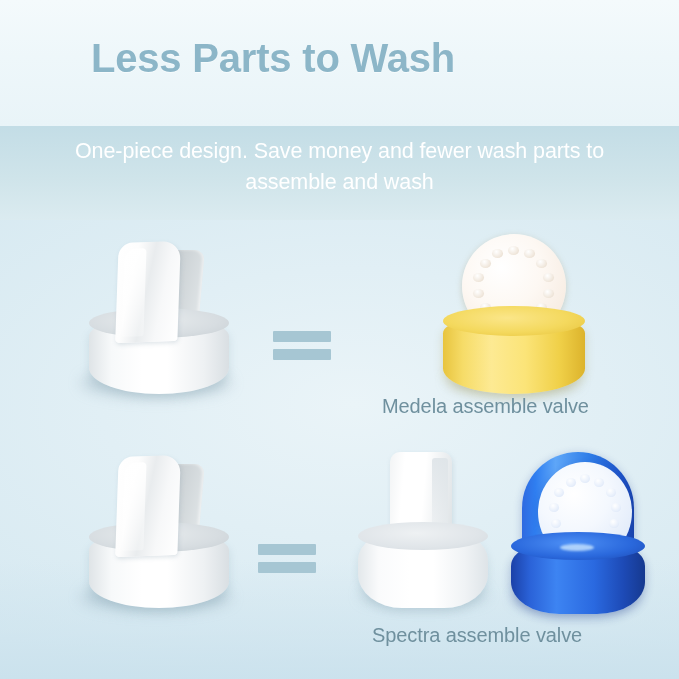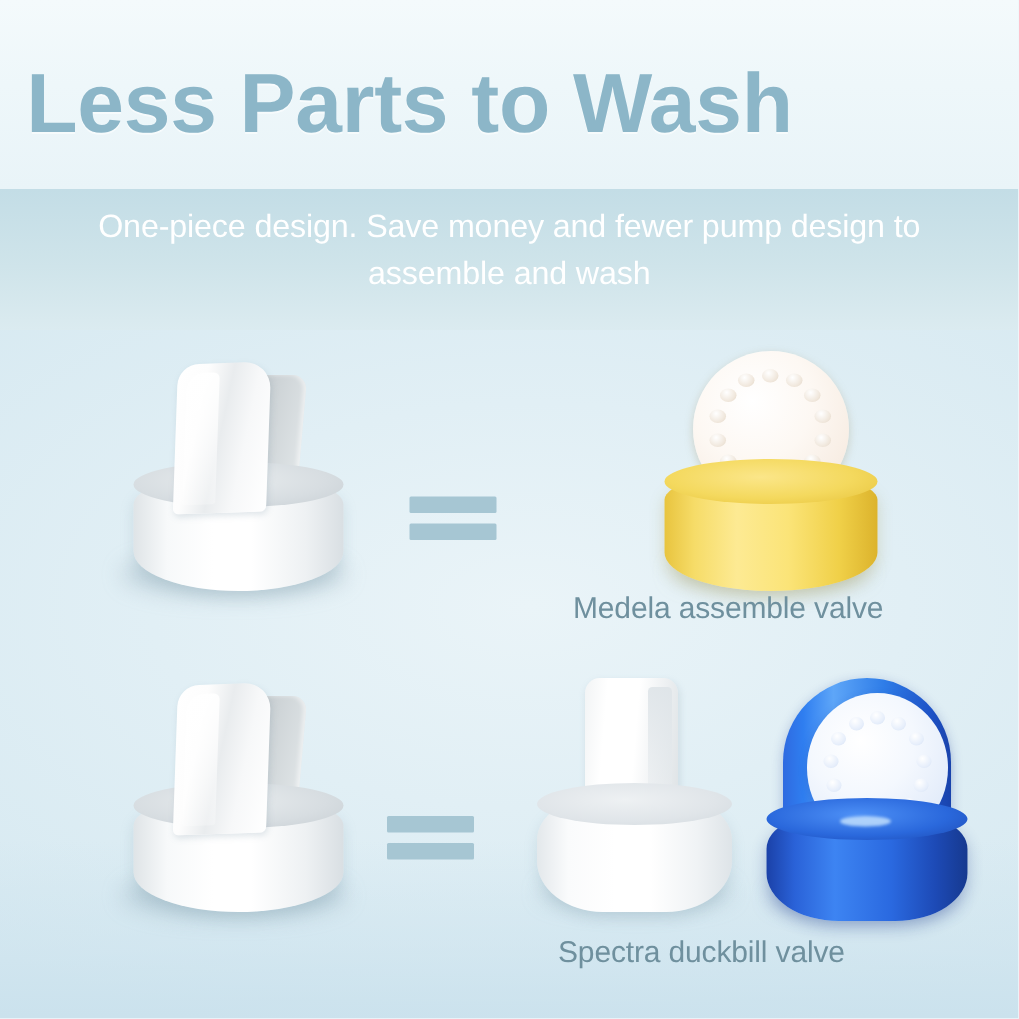--- a/index.html
+++ b/index.html
@@ -43,21 +43,21 @@
     width: 679px; height: 119px;
     background: linear-gradient(180deg, rgba(214,233,241,0) 0%, rgba(205,227,238,0.55) 60%, rgba(200,224,236,0.8) 100%);
   }
 
   
   .title {
     position: absolute;
     left: 0; top: 36px;
     width: 546px;
     text-align: center;
-    font-size: 56px;
+    font-size: 40px;
     font-weight: 700;
     letter-spacing: -0.2px;
     color: #8cb6c8;
     text-shadow: 0 1px 0 rgba(255,255,255,0.55);
   }
   .subtitle {
     position: absolute;
     left: 50%;
     top: 136px;
     transform: translateX(-50%);
@@ -322,21 +322,21 @@
 
 <div id="infographic">
 
   <div class="band-top"></div>
   <div class="band-sub"></div>
   <div class="band-main"></div>
   <div class="band-main-floor"></div>
 
   <div class="title">Less Parts to Wash</div>
 
-  <div class="subtitle">One-piece design. Save money and fewer pump design to assemble and wash</div>
+  <div class="subtitle">One-piece design. Save money and fewer wash parts to assemble and wash</div>
 
   <div class="piece op-valve pos-op1">
     <div class="shadow op-shadow"></div>
     <div class="op-fin-back"></div>
     <div class="op-base"></div>
     <div class="op-rim"></div>
     <div class="op-fin-front"></div>
   </div>
 
   <div class="equals equals-1">
@@ -404,15 +404,15 @@
         <div class="bl-dot" style="left: 13.0145px; top: 56.702px;"></div>
         <div class="bl-dot" style="left: 11.226px; top: 41.0223px;"></div>
         <div class="bl-dot" style="left: 16.4875px; top: 26.2539px;"></div>
         <div class="bl-dot" style="left: 27.5936px; top: 15.78px;"></div>
       </div>
     <div class="bl-base"></div>
     <div class="bl-rim"></div>
     <div class="bl-gloss"></div>
   </div>
 
-  <div class="caption caption-spectra">Spectra duckbill valve</div>
+  <div class="caption caption-spectra">Spectra assemble valve</div>
 
 </div>
 
 </body></html>

